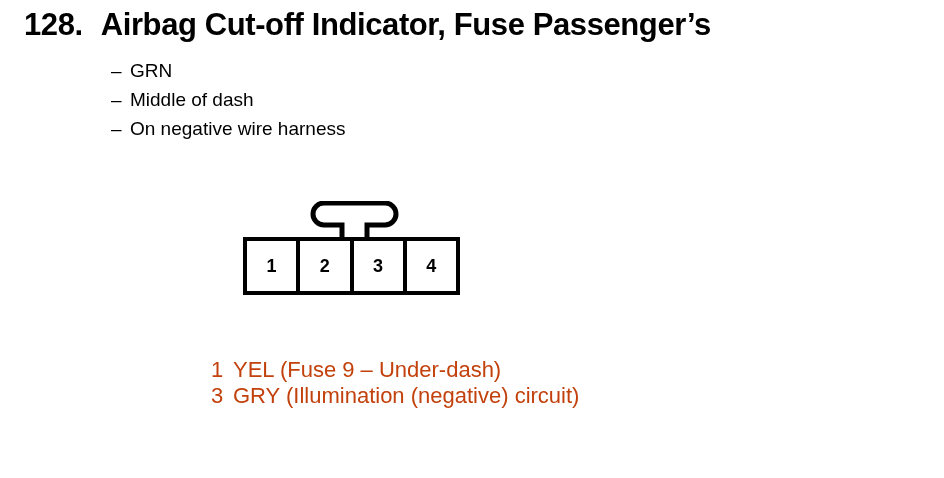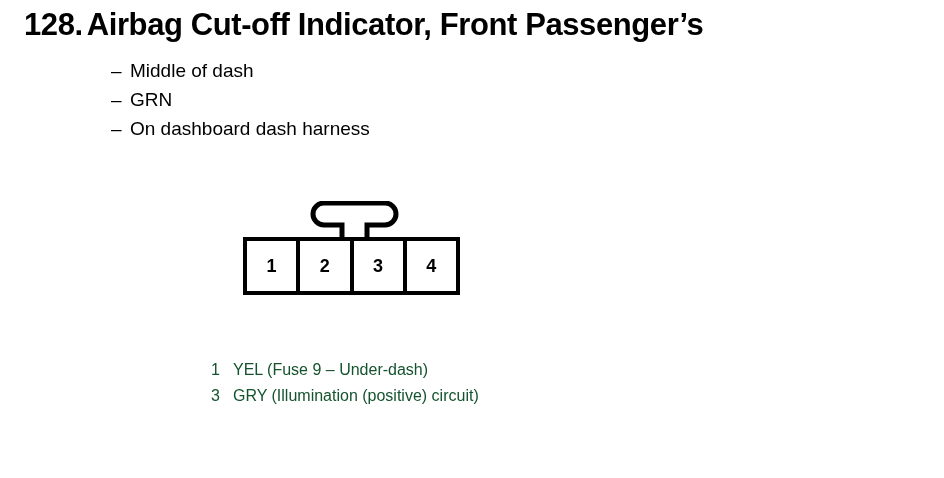--- a/index.html
+++ b/index.html
@@ -27,21 +27,21 @@
     top: 6px;
     width: 910px;
     font-size: 31px;
     font-weight: bold;
     letter-spacing: -0.4px;
     line-height: 38px;
     white-space: nowrap;
     color: #000000;
   }
   .title .num {
-    margin-right: 4px;
+    margin-right: 18px;
   }
 
   
   .bullets {
     position: absolute;
     left: 111px;
     top: 56px;
     width: 500px;
   }
   .bullet-row {
@@ -103,48 +103,48 @@
 
   
   .legend {
     position: absolute;
     left: 211px;
     top: 357px;
     width: 600px;
   }
   .legend-row {
     display: block;
-    font-size: 16px;
+    font-size: 22px;
     line-height: 26px;
     white-space: nowrap;
-    color: #14532d;
+    color: #c2410c;
   }
   .legend-row .lnum {
     display: inline-block;
     width: 22px;
   }
 </style>
 </head>
 <body>
 
 <div id="page">
 
   <div class="title">
-    <span class="num">128.</span><span>Airbag Cut-off Indicator, Front Passenger’s</span>
+    <span class="num">128.</span><span>Airbag Cut-off Indicator, Fuse Passenger’s</span>
   </div>
 
   <div class="bullets">
     <div class="bullet-row">
+      <span class="dash">–</span><span>GRN</span>
+    </div>
+    <div class="bullet-row">
       <span class="dash">–</span><span>Middle of dash</span>
     </div>
     <div class="bullet-row">
-      <span class="dash">–</span><span>GRN</span>
-    </div>
-    <div class="bullet-row">
-      <span class="dash">–</span><span>On dashboard dash harness</span>
+      <span class="dash">–</span><span>On negative wire harness</span>
     </div>
   </div>
 
   <div class="connector">
 
     <div class="latch">
       <svg width="95" height="40" viewBox="0 0 95 40" xmlns="http://www.w3.org/2000/svg">
         <path d="M 17 2
                  L 78 2
                  A 11 11 0 0 1 78 24
@@ -165,17 +165,17 @@
       <div class="pin-cell">4</div>
     </div>
 
   </div>
 
   <div class="legend">
     <div class="legend-row">
       <span class="lnum">1</span><span>YEL (Fuse 9 – Under-dash)</span>
     </div>
     <div class="legend-row">
-      <span class="lnum">3</span><span>GRY (Illumination (positive) circuit)</span>
+      <span class="lnum">3</span><span>GRY (Illumination (negative) circuit)</span>
     </div>
   </div>
 
 </div>
 
 </body></html>

